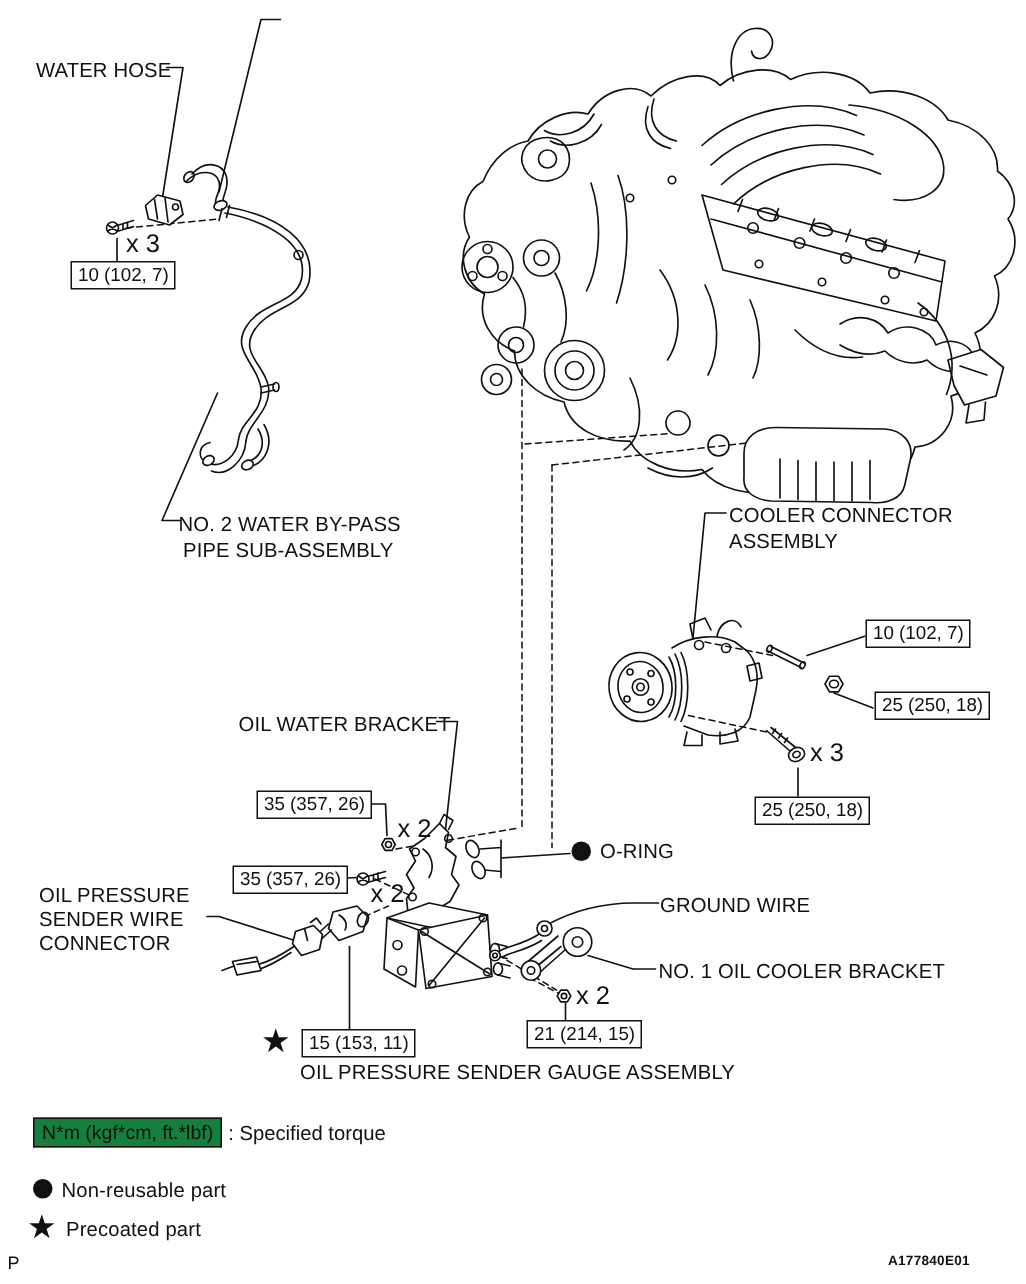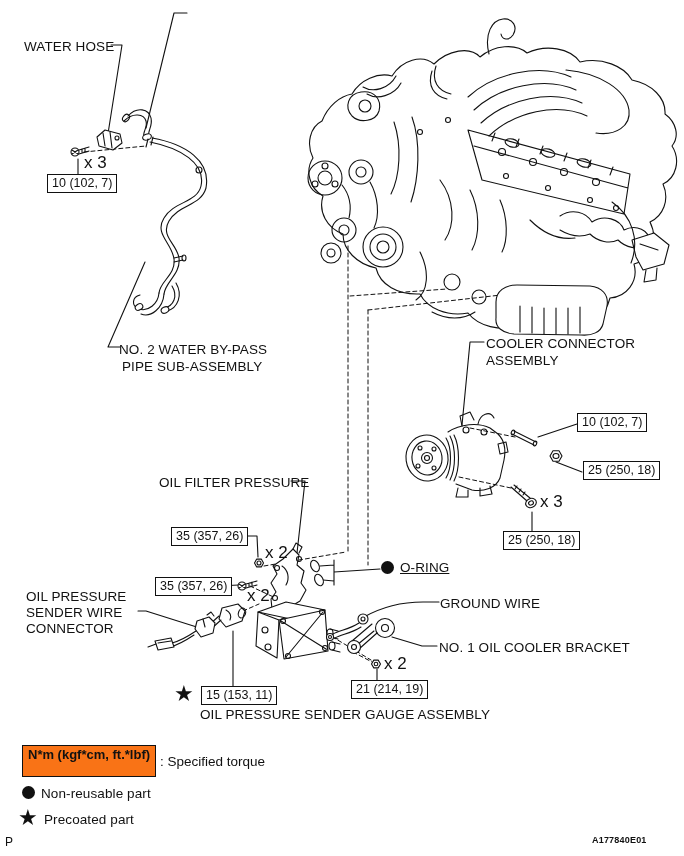--- a/index.html
+++ b/index.html
@@ -9,21 +9,21 @@
   .s{stroke:#111;fill:none;stroke-width:1.1;stroke-linecap:round;stroke-linejoin:round;}
   .sw{stroke:#111;fill:#fff;stroke-width:1.1;stroke-linejoin:round;}
   .d{stroke:#111;fill:none;stroke-width:1;stroke-dasharray:4 3;stroke-linecap:round;}
   .lbl{position:absolute;font-size:13.5px;line-height:17px;white-space:nowrap;letter-spacing:.1px;}
   .tbox{position:absolute;border:1.5px solid #111;padding:0 4px 1px;font-size:12.5px;
         background:#fff;white-space:nowrap;line-height:16px;}
   .mult{position:absolute;font-size:17px;line-height:15px;white-space:nowrap;}
   .dot{position:absolute;width:13px;height:13px;background:#111;border-radius:50%;}
   .star{position:absolute;font-size:22px;line-height:20px;color:#111;}
   .legend-row{position:absolute;display:flex;align-items:center;font-size:13.5px;white-space:nowrap;}
-  .legend-box{border:1.5px solid #111;padding:1px 5px 14px;margin-right:4px;font-size:13px;background:#f97316;font-weight:bold;}
+  .legend-box{border:1.5px solid #111;padding:1px 5px 2px;margin-right:4px;font-size:13px;background:#15803d;}
   .page-marker{position:absolute;font-size:12px;}
   .fig-code{position:absolute;font-size:9px;font-weight:bold;letter-spacing:.2px;}
 </style>
 </head>
 <body>
 
 <div class="canvas">
 
   <svg class="art" width="684" height="856" viewBox="0 0 684 856">
 
@@ -270,39 +270,39 @@
   <div>
     <div class="lbl" style="left:486px;top:335px;">COOLER CONNECTOR</div>
     <div class="lbl" style="left:486px;top:352px;">ASSEMBLY</div>
   </div>
 
   <div class="tbox" style="left:577px;top:413px;">10 (102, 7)</div>
   <div class="tbox" style="left:583px;top:461px;">25 (250, 18)</div>
   <div class="mult" style="left:540px;top:494px;">x 3</div>
   <div class="tbox" style="left:503px;top:531px;">25 (250, 18)</div>
 
-  <div class="lbl" style="left:159px;top:474px;">OIL FILTER PRESSURE</div>
+  <div class="lbl" style="left:159px;top:474px;">OIL WATER BRACKET</div>
   <div class="tbox" style="left:171px;top:527px;">35 (357, 26)</div>
   <div class="mult" style="left:265px;top:545px;">x 2</div>
   <div class="tbox" style="left:155px;top:577px;">35 (357, 26)</div>
   <div class="mult" style="left:247px;top:588px;">x 2</div>
 
   <div class="dot" style="left:381px;top:561px;"></div>
-  <div class="lbl" style="left:400px;top:559px;text-decoration:underline;">O-RING</div>
+  <div class="lbl" style="left:400px;top:559px;">O-RING</div>
 
   <div>
     <div class="lbl" style="left:26px;top:588px;">OIL PRESSURE</div>
     <div class="lbl" style="left:26px;top:604px;">SENDER WIRE</div>
     <div class="lbl" style="left:26px;top:620px;">CONNECTOR</div>
   </div>
 
   <div class="lbl" style="left:440px;top:595px;">GROUND WIRE</div>
   <div class="lbl" style="left:439px;top:639px;">NO. 1 OIL COOLER BRACKET</div>
   <div class="mult" style="left:384px;top:656px;">x 2</div>
-  <div class="tbox" style="left:351px;top:680px;">21 (214, 19)</div>
+  <div class="tbox" style="left:351px;top:680px;">21 (214, 15)</div>
 
   <div class="star" style="left:174px;top:684px;">★</div>
   <div class="tbox" style="left:201px;top:686px;">15 (153, 11)</div>
   <div class="lbl" style="left:200px;top:706px;">OIL PRESSURE SENDER GAUGE ASSEMBLY</div>
 
   <div class="legend-row" style="left:22px;top:745px;">
     <span class="legend-box">N*m (kgf*cm, ft.*lbf)</span>
     <span>: Specified torque</span>
   </div>
   <div class="dot" style="left:22px;top:786px;"></div>

